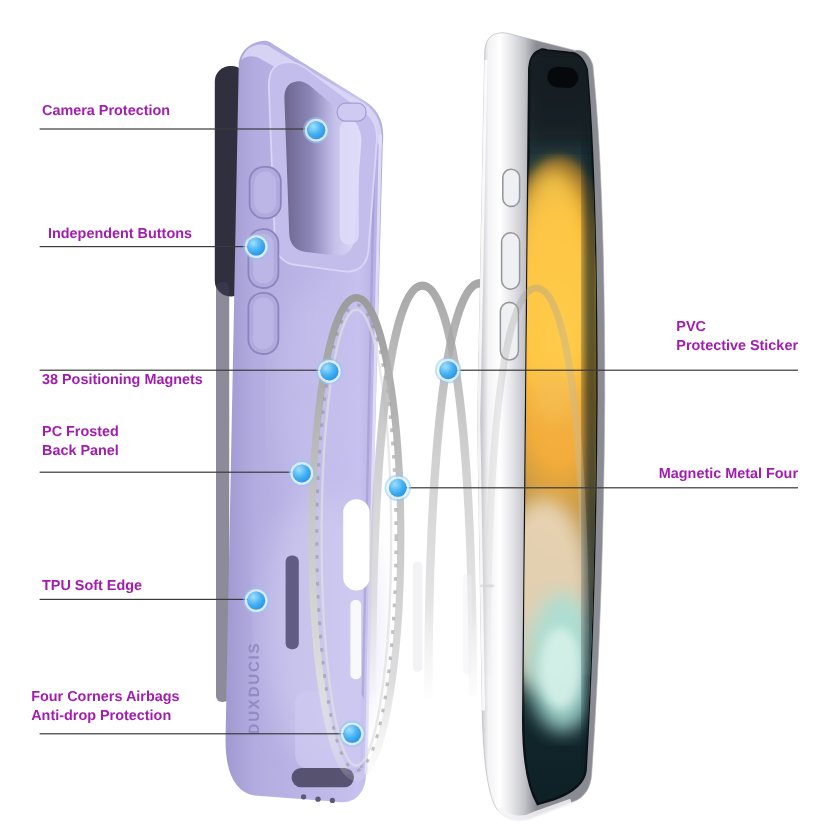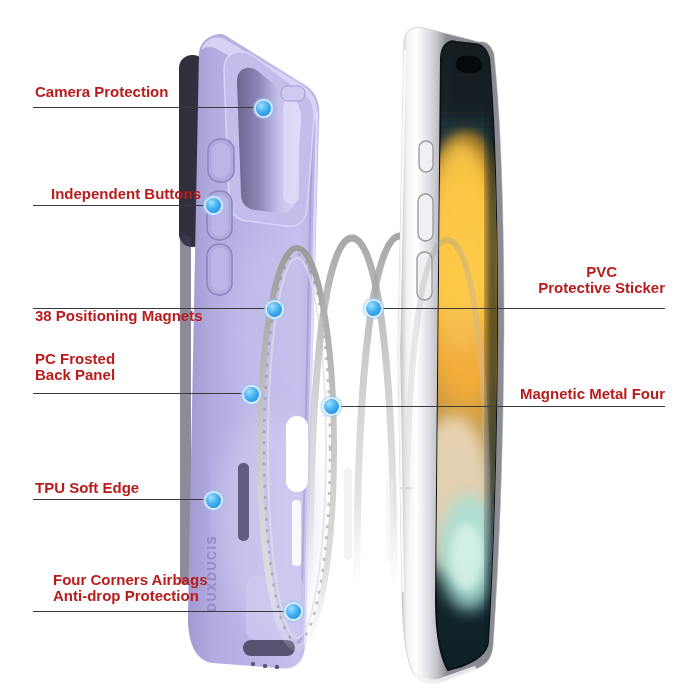--- a/index.html
+++ b/index.html
@@ -2,24 +2,24 @@
 <html><head>
 <meta charset="utf-8">
 <style>
   html,body{margin:0;padding:0;background:#fff;}
   .stage{
     position:relative;width:700px;height:700px;background:#ffffff;overflow:hidden;
     font-family:"Liberation Sans","DejaVu Sans",sans-serif;
   }
   .art{position:absolute;left:0;top:0;}
   .callout-label{
-    position:absolute;font-size:15px;font-weight:bold;color:#b91c1c;
+    position:absolute;font-size:12px;font-weight:bold;color:#a21caf;
     line-height:16px;white-space:pre-line;letter-spacing:0px;
   }
-  .callout-label.right{text-align:center;}
+  .callout-label.right{text-align:left;}
   .leader-line{position:absolute;height:1px;background:#3a3a3a;}
   .callout-dot{
     position:absolute;width:15px;height:15px;border-radius:50%;
     background:radial-gradient(circle at 34% 30%, #9fe0ff 0%, #46b1f2 45%, #0d84dd 100%);
     box-shadow:0 0 0 2px rgba(255,255,255,.65), 0 0 0 3.5px rgba(140,200,245,.55);
   }
 </style>
 </head>
 <body>
 
@@ -167,21 +167,21 @@
     </g>
   </svg>
 
   <div>
     <div class="callout-label" style="left:35px;top:84px;">Camera Protection</div>
     <div class="leader-line" style="left:33px;top:107px;width:230px;"></div>
     <div class="callout-dot" style="left:256px;top:101px;"></div>
   </div>
 
   <div>
-    <div class="callout-label" style="left:51px;top:186px;">Independent Buttons</div>
+    <div class="callout-label" style="left:40px;top:186px;">Independent Buttons</div>
     <div class="leader-line" style="left:33px;top:205px;width:180px;"></div>
     <div class="callout-dot" style="left:206px;top:198px;"></div>
   </div>
 
   <div>
     <div class="callout-label" style="left:35px;top:308px;">38 Positioning Magnets</div>
     <div class="leader-line" style="left:33px;top:308px;width:241px;"></div>
     <div class="callout-dot" style="left:267px;top:302px;"></div>
   </div>
 
@@ -192,21 +192,21 @@
     <div class="callout-dot" style="left:244px;top:387px;"></div>
   </div>
 
   <div>
     <div class="callout-label" style="left:35px;top:480px;">TPU Soft Edge</div>
     <div class="leader-line" style="left:33px;top:499px;width:180px;"></div>
     <div class="callout-dot" style="left:206px;top:493px;"></div>
   </div>
 
   <div>
-    <div class="callout-label" style="left:53px;top:572px;">Four Corners Airbags
+    <div class="callout-label" style="left:26px;top:572px;">Four Corners Airbags
 Anti-drop Protection</div>
     <div class="leader-line" style="left:33px;top:611px;width:260px;"></div>
     <div class="callout-dot" style="left:286px;top:604px;"></div>
   </div>
 
   <div>
     <div class="callout-label right" style="right:35px;top:264px;">PVC
 Protective Sticker</div>
     <div class="leader-line" style="left:373px;top:308px;width:292px;"></div>
     <div class="callout-dot" style="left:366px;top:301px;"></div>

